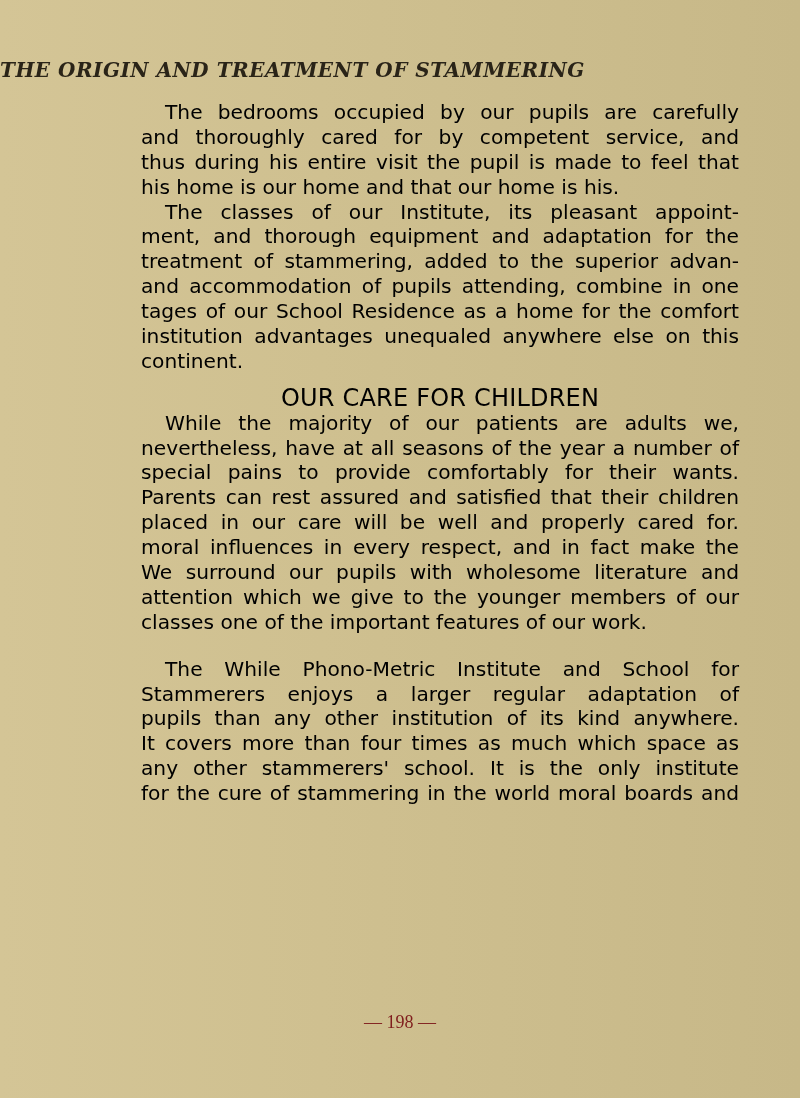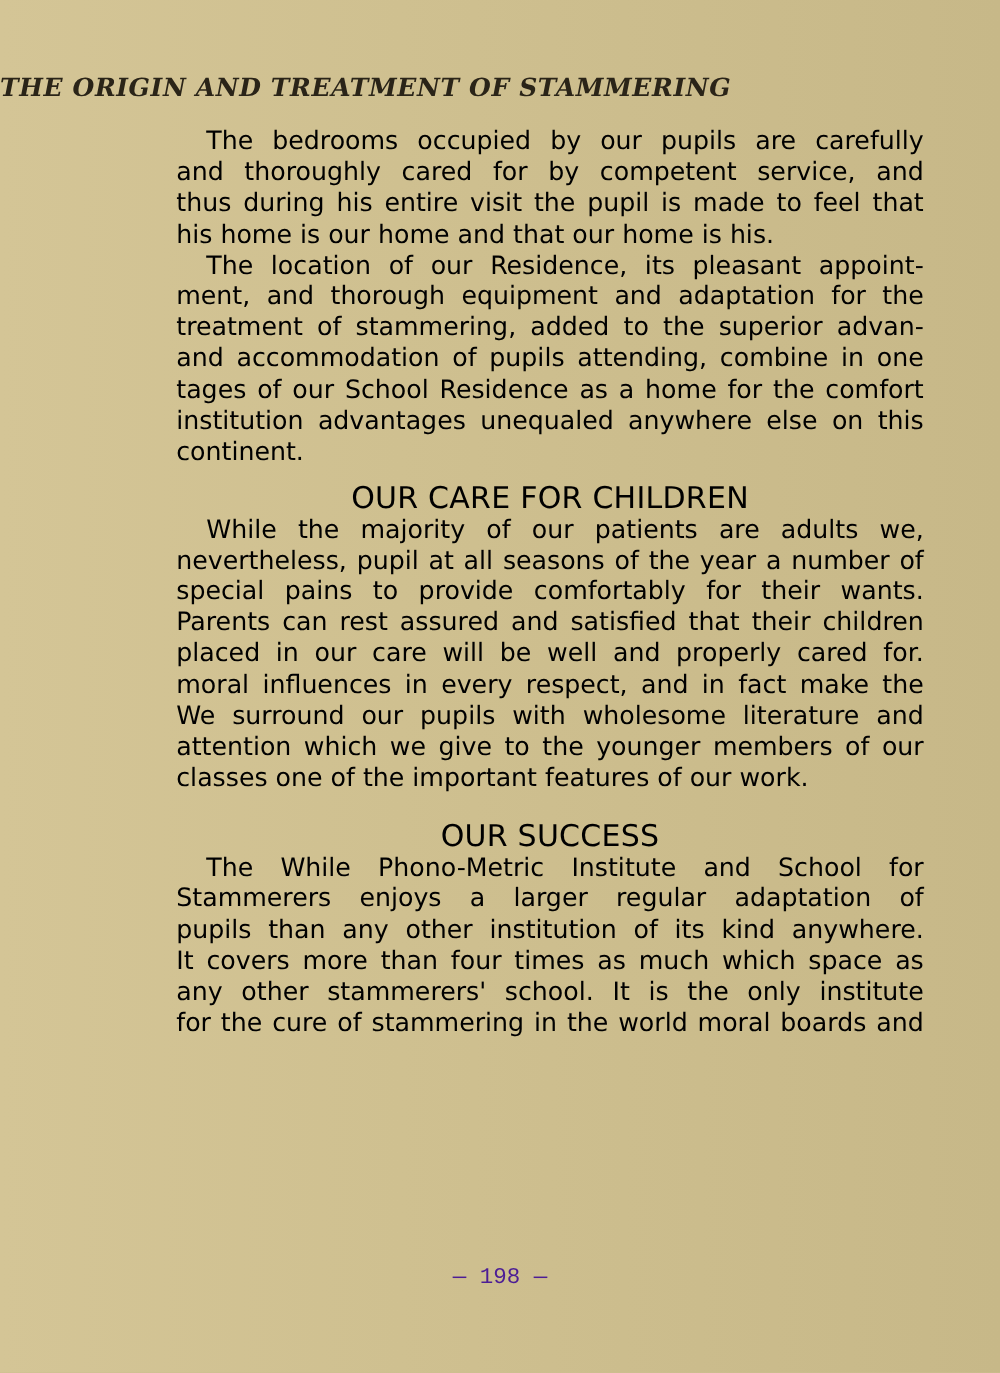--- a/index.html
+++ b/index.html
@@ -26,65 +26,64 @@
   .line { display: block; text-align: justify; text-align-last: justify; white-space: nowrap; height: 24.9px; }
   .line.last { text-align-last: left; }
   .line.indent { padding-left: 24px; }
   .heading {
     display: block; text-align: center; font-size: 24px; height: 24.9px;
     letter-spacing: 0.2px;
   }
   .spacer { display: block; height: 12px; }
   .folio {
     position: absolute; top: 1012px; left: 0; width: 800px; text-align: center;
-    font-family: Liberation Mono, monospace; font-size: 18px; color: #4c1d95;
+    font-family: Liberation Serif, serif; font-size: 18px; color: #7f1d1d;
   }
 </style>
 </head>
 <body>
 
 <div class="page">
   <div class="running-head">THE ORIGIN AND TREATMENT OF STAMMERING</div>
 
   <div class="body-text" style="top:100px;">
     <div>
       <span class="line indent">The bedrooms occupied by our pupils are carefully</span>
       <span class="line">and thoroughly cared for by competent service, and</span>
       <span class="line">thus during his entire visit the pupil is made to feel that</span>
       <span class="line last">his home is our home and that our home is his.</span>
     </div>
     <div>
-      <span class="line indent">The location of our Residence, its pleasant appoint-</span>
+      <span class="line indent">The classes of our Institute, its pleasant appoint-</span>
       <span class="line">ment, and thorough equipment and adaptation for the</span>
       <span class="line">treatment of stammering, added to the superior advan-</span>
       <span class="line">and accommodation of pupils attending, combine in one</span>
       <span class="line">tages of our School Residence as a home for the comfort</span>
       <span class="line">institution advantages unequaled anywhere else on this</span>
       <span class="line last">continent.</span>
     </div>
 
     <span class="spacer"></span>
 
     <div>
       <span class="heading">OUR CARE FOR CHILDREN</span>
       <span class="line indent">While the majority of our patients are adults we,</span>
-      <span class="line">nevertheless, pupil at all seasons of the year a number of</span>
+      <span class="line">nevertheless, have at all seasons of the year a number of</span>
       <span class="line">special pains to provide comfortably for their wants.</span>
       <span class="line">Parents can rest assured and satisfied that their children</span>
       <span class="line">placed in our care will be well and properly cared for.</span>
       <span class="line">moral influences in every respect, and in fact make the</span>
       <span class="line">We surround our pupils with wholesome literature and</span>
       <span class="line">attention which we give to the younger members of our</span>
       <span class="line last">classes one of the important features of our work.</span>
     </div>
 
     <span class="spacer" style="height:22px;"></span>
 
     <div>
-      <span class="heading">OUR SUCCESS</span>
       <span class="line indent">The While Phono-Metric Institute and School for</span>
       <span class="line">Stammerers enjoys a larger regular adaptation of</span>
       <span class="line">pupils than any other institution of its kind anywhere.</span>
       <span class="line">It covers more than four times as much which space as</span>
       <span class="line">any other stammerers' school. It is the only institute</span>
       <span class="line">for the cure of stammering in the world moral boards and</span>
     </div>
   </div>
 
   <div class="folio">— 198 —</div>

